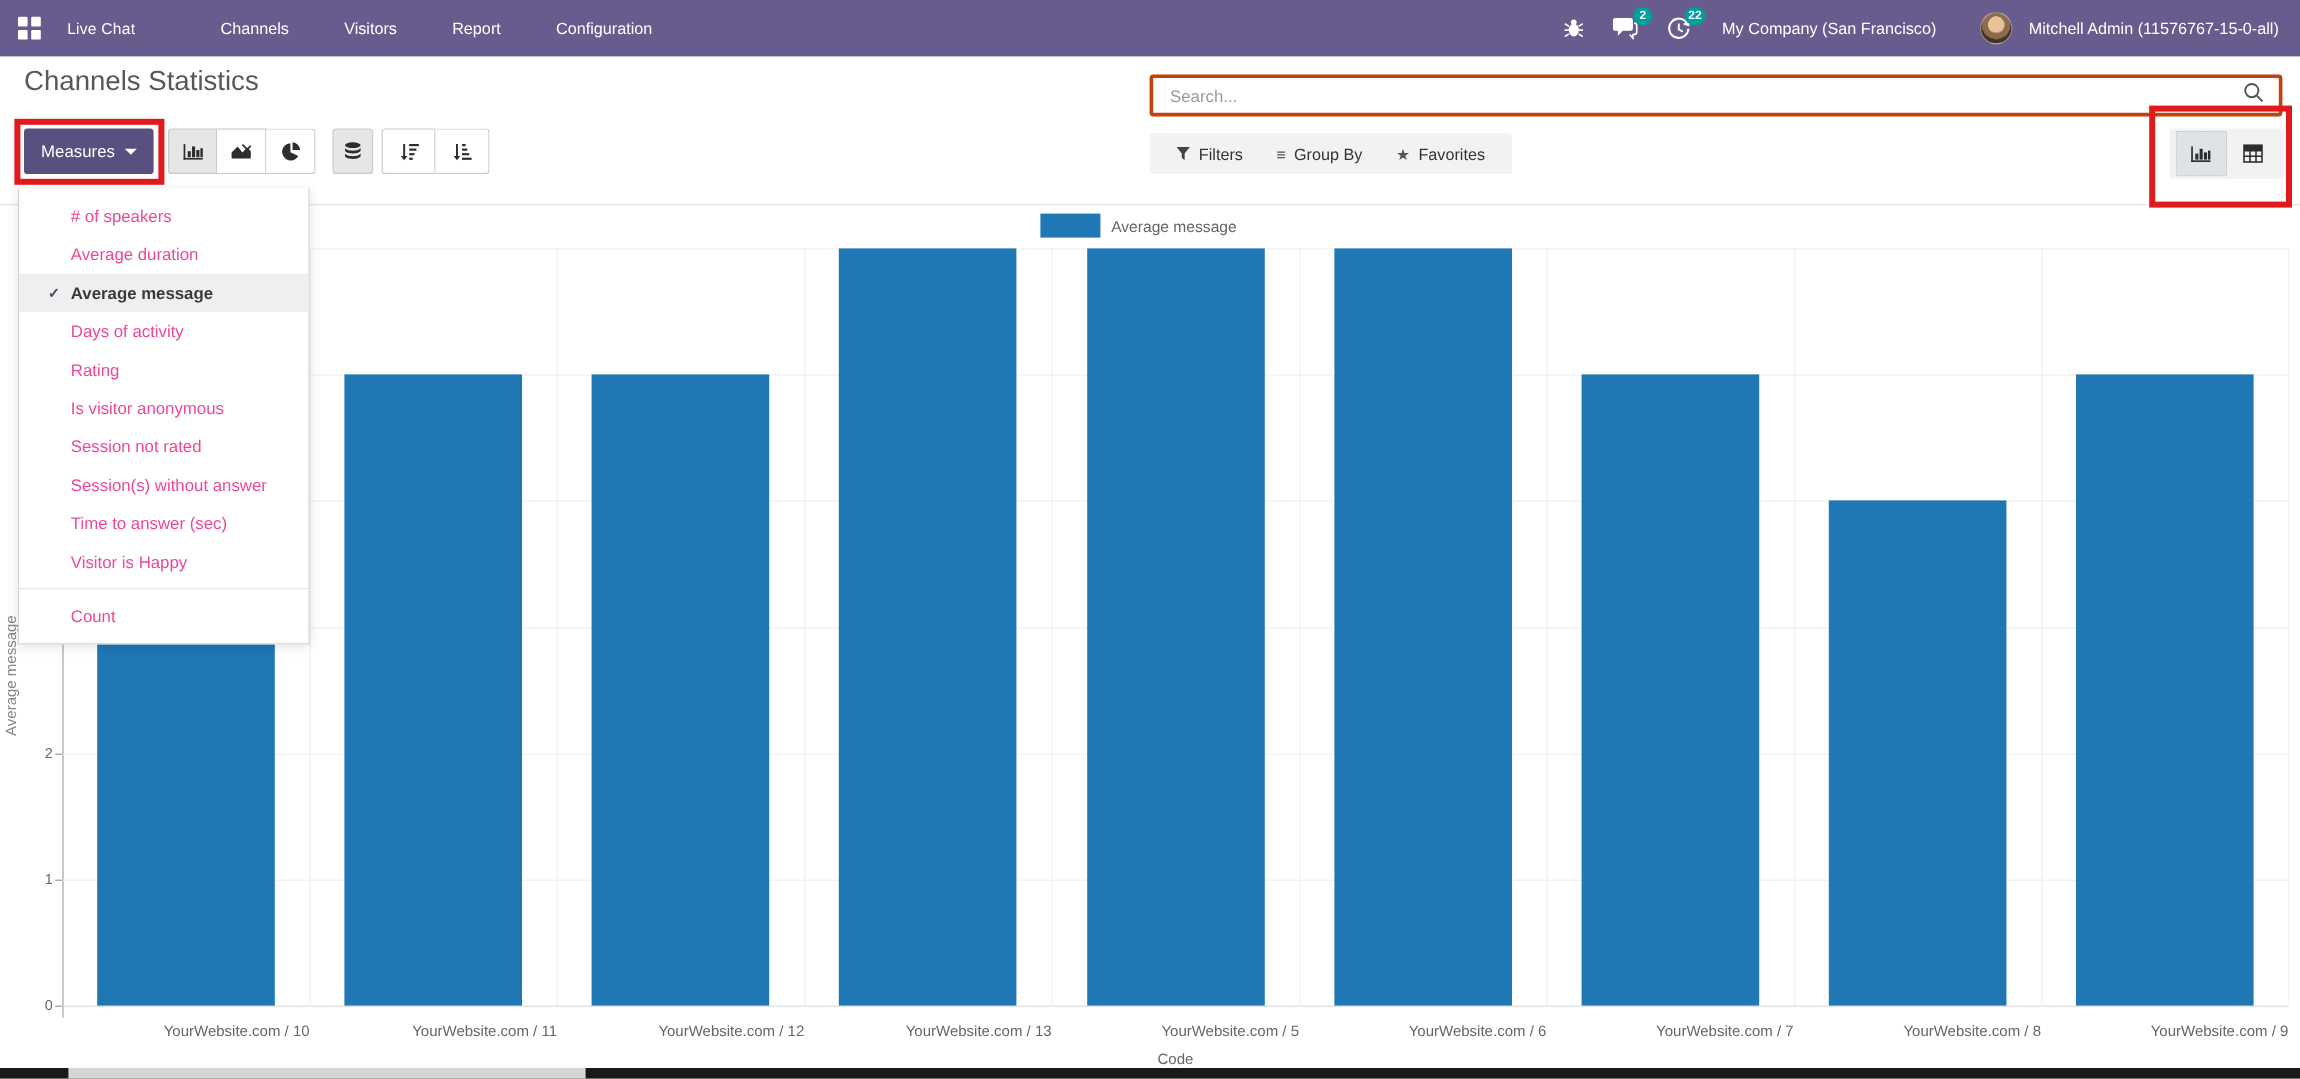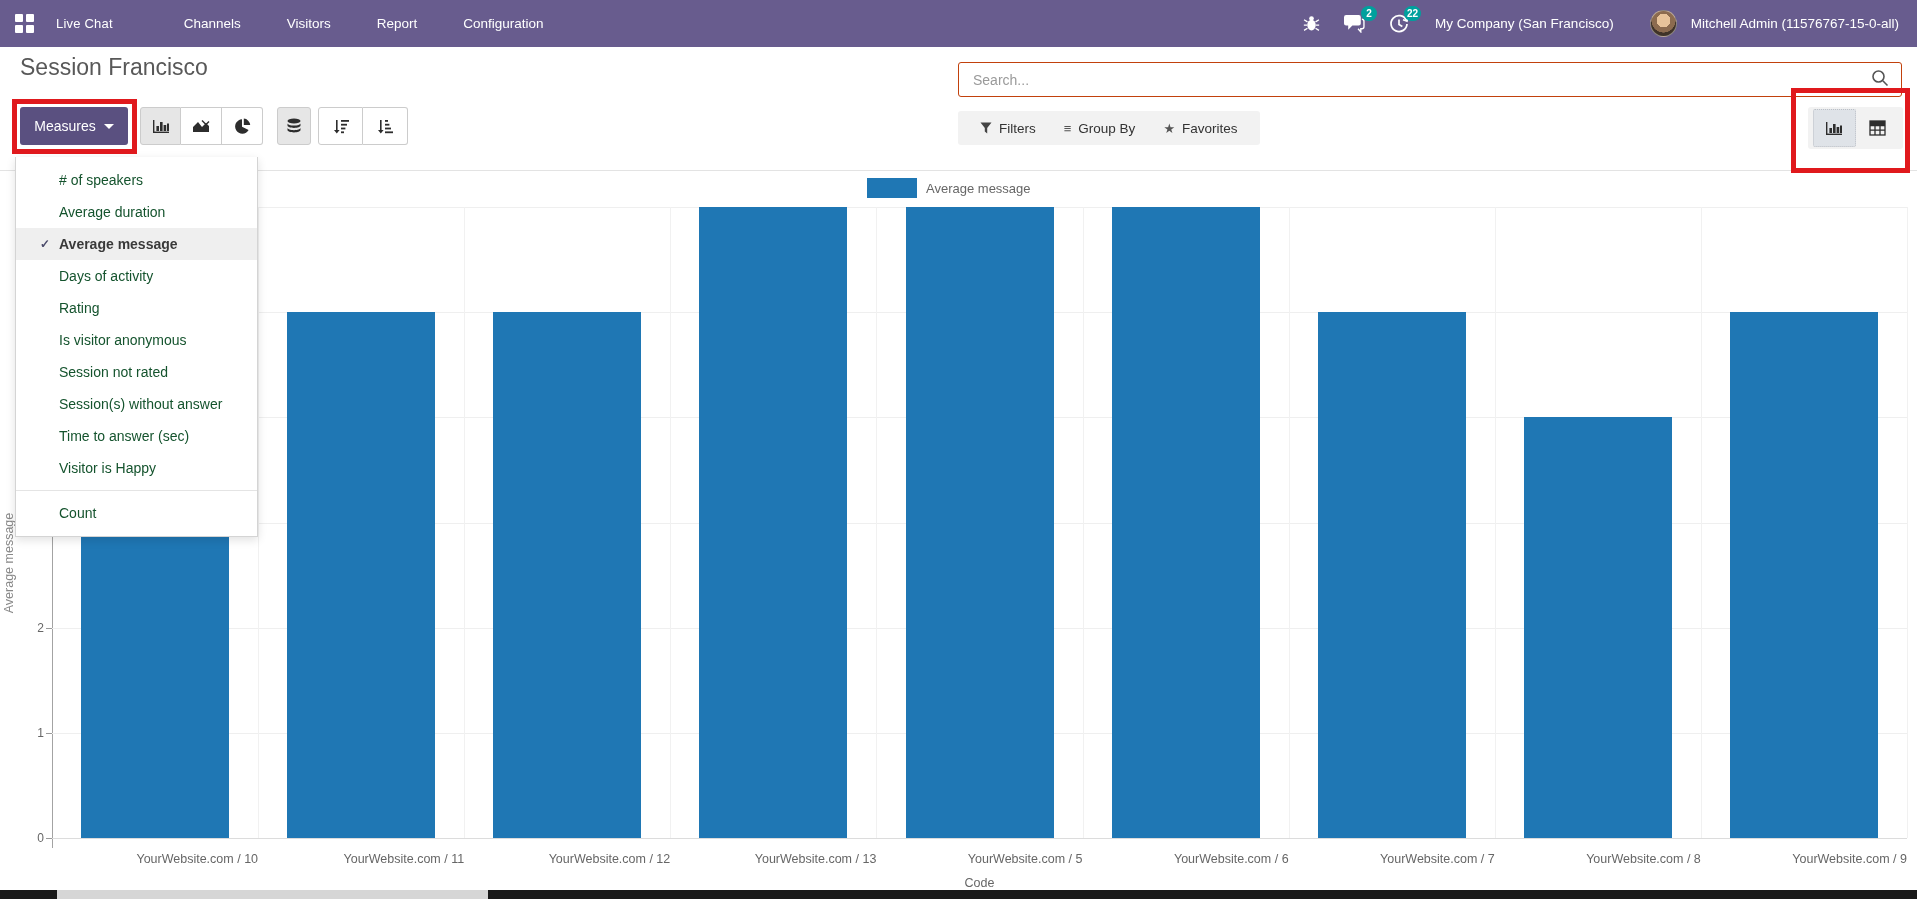--- a/index.html
+++ b/index.html
@@ -49,21 +49,21 @@
     display:flex; align-items:center; justify-content:center; cursor:pointer; padding:0;
   }
   .tool-btn:first-child { border-left-width:1px; border-radius:3px 0 0 3px; }
   .tool-btn:last-child { border-radius:0 3px 3px 0; }
   .tool-btn.single { border-left-width:1px; border-radius:3px; }
   .tool-btn.active { background:#e6e6e6; }
   .tool-btn svg { display:block; }
 
   .search-box {
     position:absolute; left:958px; top:62px; width:944px; height:35px;
-    border:1px solid #c2410c; border-radius:3px; background:#fff; display:flex; align-items:center;
+    border:3px solid #c2410c; border-radius:3px; background:#fff; display:flex; align-items:center;
   }
   .search-input {
     flex:1; border:none; outline:none; font-size:14px; padding:0 14px;
     font-family:inherit; color:#4c4c4c; background:transparent;
   }
   .search-input::placeholder { color:#9a9a9a; }
   .search-glass { margin-right:12px; cursor:pointer; }
 
   .filter-bar {
     position:absolute; left:958px; top:111px; height:34px; padding:0 10px;
@@ -85,21 +85,21 @@
   .annot.box2 { left:1791px; top:88px; width:119px; height:85px; }
 
   
   .dropdown {
     position:absolute; left:15px; top:157px; width:243px; z-index:300;
     background:#fff; border:1px solid #d4d4d4; border-top:none;
     box-shadow:0 3px 9px rgba(0,0,0,.12); padding:7px 0;
   }
   .menu-item {
     height:32px; line-height:32px; padding-left:43px; position:relative;
-    font-size:14px; color:#14532d; cursor:pointer; white-space:nowrap;
+    font-size:14px; color:#ec4899; cursor:pointer; white-space:nowrap;
   }
   .menu-item.checked { background:#efefef; font-weight:bold; color:#3a3a3a; }
   .menu-item .check { position:absolute; left:24px; color:#4a4a6a; font-weight:bold; font-size:12px; }
   .menu-divider { border-top:1px solid #e4e4e4; margin:6px 0; }
 
   
   .chart-area { position:absolute; left:0; top:171px; width:1917px; height:719px; }
   .legend { position:absolute; left:867px; top:7px; display:flex; align-items:center; gap:9px; }
   .legend-swatch { width:50px; height:20px; background:#1f77b4; }
   .legend-label { font-size:13px; color:#666; }
@@ -162,21 +162,21 @@
           <path d="M9 5 v4.4 l3 1.8" stroke-width="1.5"></path>
         </svg>
       <span class="badge">22</span>
     </div>
     <div class="nav-text">My Company (San Francisco)</div>
     <div class="avatar"></div>
     <div class="nav-text" style="margin-right:18px;">Mitchell Admin (11576767-15-0-all)</div>
   </div>
 </div>
 
-<div class="page-title">Session Francisco</div>
+<div class="page-title">Channels Statistics</div>
 <div class="cp-border"></div>
 
 <button class="measures-btn">
   <span>Measures</span>
   <span class="caret-down"></span>
 </button>
 
 <div class="btn-group" style="left:140px;">
   <button class="tool-btn active">
     <svg width="18" height="15" viewBox="0 0 18 15" fill="#2d2d2d">

